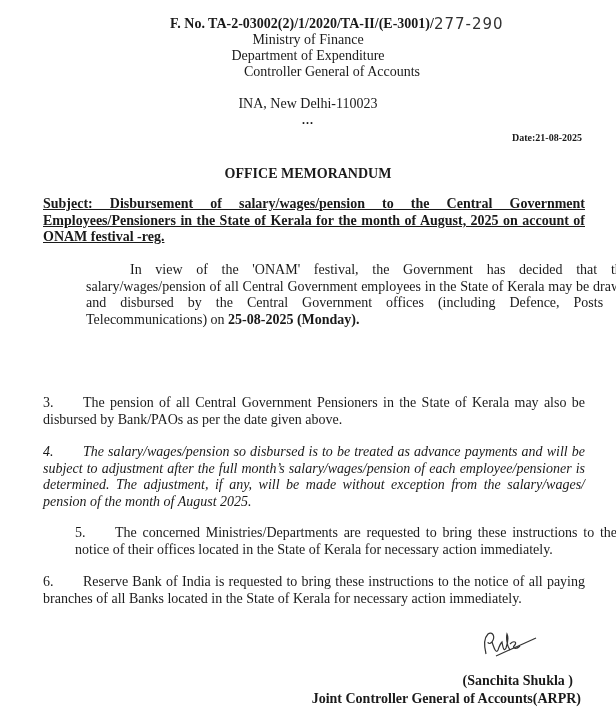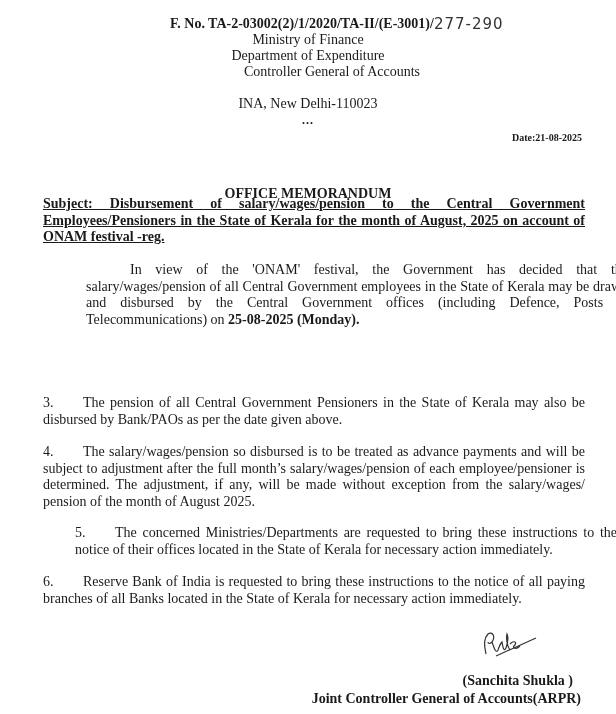--- a/index.html
+++ b/index.html
@@ -63,21 +63,20 @@
       font-weight: bold;
       font-size: 10px;
     }
     .memo-title {
       position: absolute;
       top: 166px;
       left: 0; width: 616px;
       text-align: center;
       font-weight: bold;
       font-size: 14px;
-      margin-top: 20px;
     }
     .subject {
       position: absolute;
       top: 196px;
       left: 43px;
       width: 542px;
       font-weight: bold;
       font-size: 14px;
       line-height: 16.5px;
       text-align: justify;
@@ -143,21 +142,21 @@
 
   <div class="memo-title">OFFICE MEMORANDUM</div>
 
   <div class="subject">Subject: Disbursement of salary/wages/pension to the Central Government Employees/Pensioners in the State of Kerala for the month of August, 2025 on account of ONAM festival -reg.</div>
 
   <div class="para indent-first" style="top:262px;"><span>In view of the 'ONAM' festival, the Government has decided that the salary/wages/pension of all Central Government employees in the State of Kerala may be drawn and disbursed by the Central Government offices (including Defence, Posts &amp; Telecommunications) on </span><span class="bold">25-08-2025 (Monday).</span></div>
 
 
   <div class="para" style="top:395px;"><span class="num">3.</span><span>The pension of all Central Government Pensioners in the State of Kerala may also be disbursed by Bank/PAOs as per the date given above.</span></div>
 
-  <div class="para" style="top:444px;"><span class="num">4.</span><span>The salary/wages/pension so disbursed is to be treated as advance payments and will be subject to adjustment after the full month’s salary/wages/pension of each employee/pensioner is determined. The adjustment, if any, will be made without exception from the salary/wages/ pension of the month of August 2025.</span></div>
+  <div class="para" style="top:444px;font-style:italic;"><span class="num">4.</span><span>The salary/wages/pension so disbursed is to be treated as advance payments and will be subject to adjustment after the full month’s salary/wages/pension of each employee/pensioner is determined. The adjustment, if any, will be made without exception from the salary/wages/ pension of the month of August 2025.</span></div>
 
   <div class="para" style="top:525px;margin-left:32px;"><span class="num">5.</span><span>The concerned Ministries/Departments are requested to bring these instructions to the notice of their offices located in the State of Kerala for necessary action immediately.</span></div>
 
   <div class="para" style="top:574px;"><span class="num">6.</span><span>Reserve Bank of India is requested to bring these instructions to the notice of all paying branches of all Banks located in the State of Kerala for necessary action immediately.</span></div>
 
   <svg class="signature" viewBox="0 0 60 32">
     <path d="M8 26 C6 18, 6 10, 10 6 C14 3, 18 8, 14 14 C12 16, 10 16, 10 14" fill="none" stroke="#333" stroke-width="1.2"></path>
     <path d="M14 14 C16 20, 18 26, 20 22 C21 19, 22 16, 24 14 C25 20, 26 24, 28 20 C30 14, 30 8, 29 6 C28 10, 29 18, 32 22" fill="none" stroke="#333" stroke-width="1.2"></path>
     <path d="M32 16 C36 12, 40 14, 36 18 C34 20, 38 22, 42 18" fill="none" stroke="#333" stroke-width="1.2"></path>
     <path d="M18 28 L58 10" fill="none" stroke="#333" stroke-width="1.2"></path>

